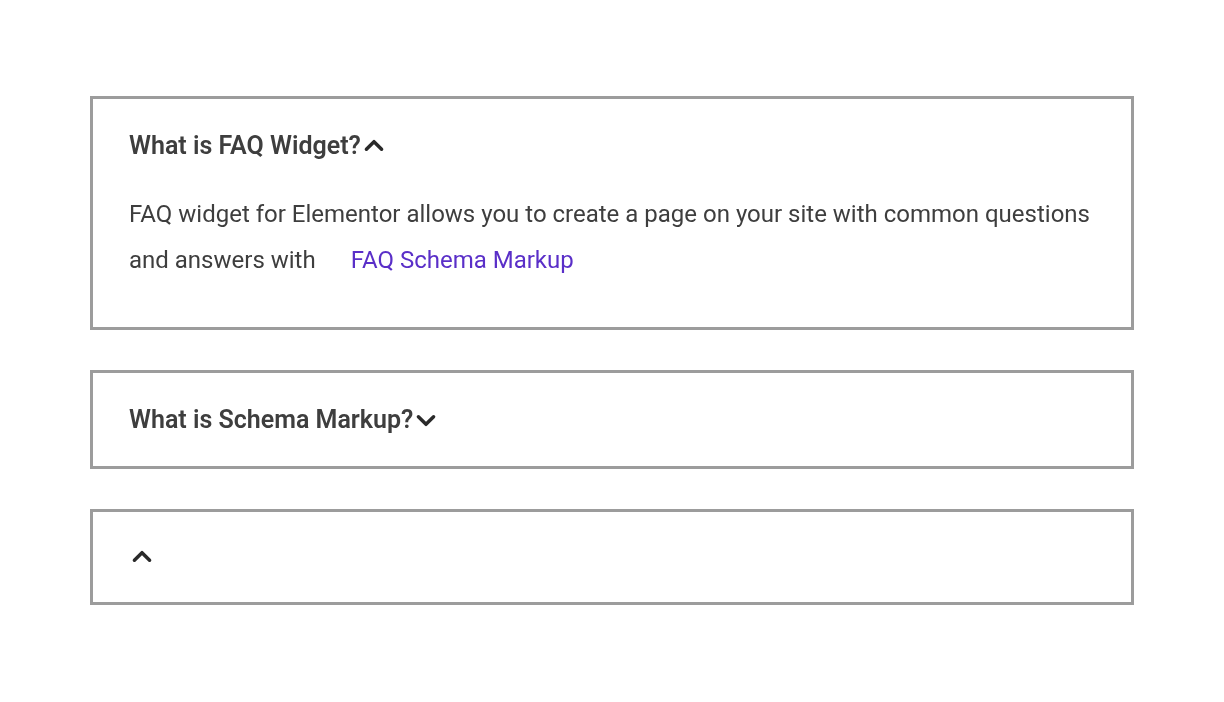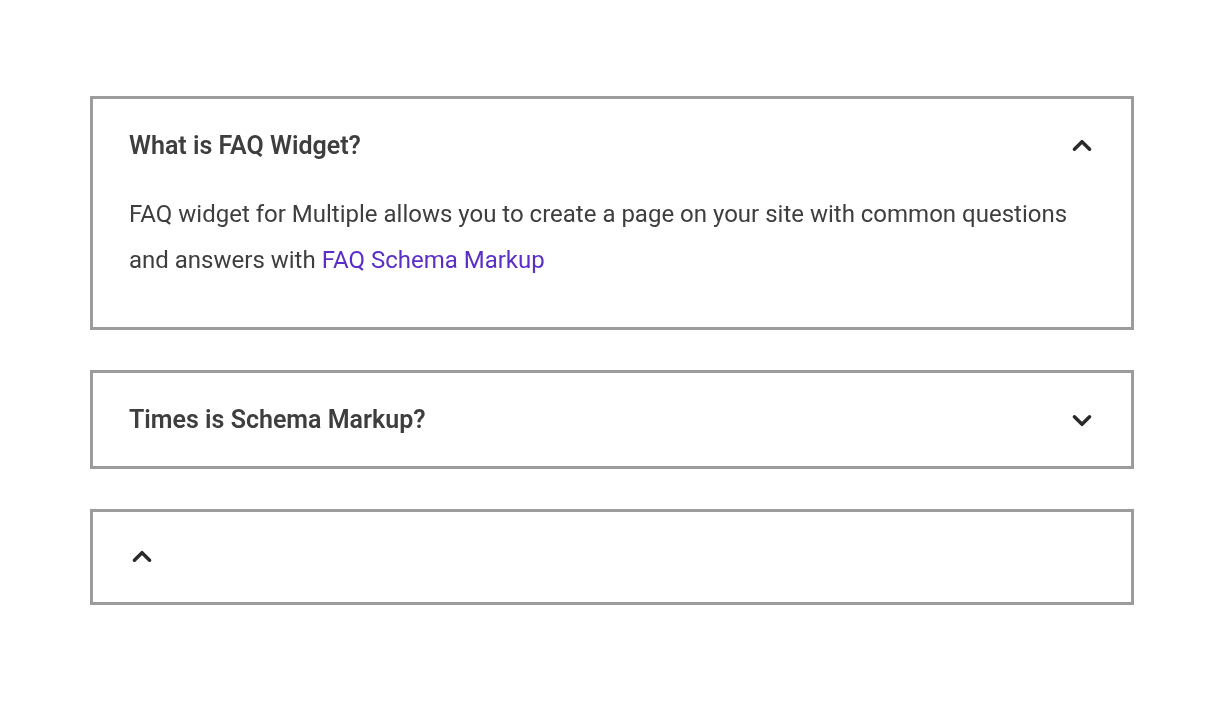--- a/index.html
+++ b/index.html
@@ -15,21 +15,21 @@
     flex-direction: column;
     gap: 40px;
   }
   .faq-item {
     border: 3px solid #9c9c9c;
     background: #ffffff;
   }
   .faq-header {
     display: flex;
     align-items: center;
-    justify-content: space-between;
+    justify-content: flex-start;
     padding: 32px 36px;
     cursor: pointer;
   }
   .faq-question {
     font-size: 25px;
     font-weight: 600;
     color: #3e3e3e;
   }
   .faq-chevron {
     width: 26px;
@@ -51,44 +51,45 @@
   }
   .faq-body {
     padding: 0 36px 44px 36px;
     font-size: 24px;
     line-height: 1.9;
     color: #3e3e3e;
   }
   .faq-body a {
     color: #5a2fc8;
     text-decoration: none;
+    margin-left: 29px;
   }
 </style>
 </head>
 <body>
 
 <div class="faq-container">
 
   <div class="faq-item">
     <div class="faq-header">
       <span class="faq-question">What is FAQ Widget?</span>
       <span class="faq-chevron">
         <svg viewBox="0 0 24 24">
             <polyline points="5 15 12 8 19 15"></polyline>
           </svg>
       </span>
     </div>
     <div class="faq-body">
-      <span>FAQ widget for Multiple allows you to create a page on your site with common questions and answers with </span><a href="#">FAQ Schema Markup</a>
+      <span>FAQ widget for Elementor allows you to create a page on your site with common questions and answers with </span><a href="#">FAQ Schema Markup</a>
     </div>
   </div>
 
   <div class="faq-item">
     <div class="faq-header">
-      <span class="faq-question">Times is Schema Markup?</span>
+      <span class="faq-question">What is Schema Markup?</span>
       <span class="faq-chevron">
         <svg viewBox="0 0 24 24">
             <polyline points="5 9 12 16 19 9"></polyline>
           </svg>
       </span>
     </div>
   </div>
 
   <div class="faq-item">
     <div class="faq-header">

